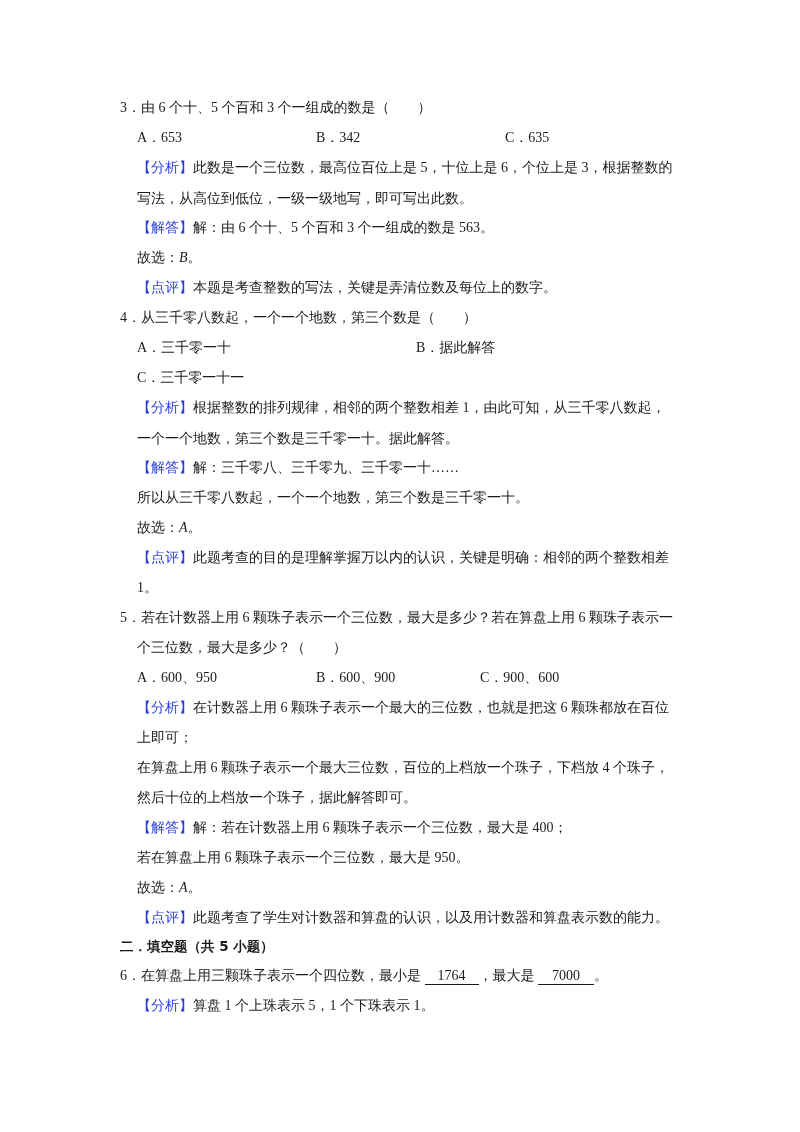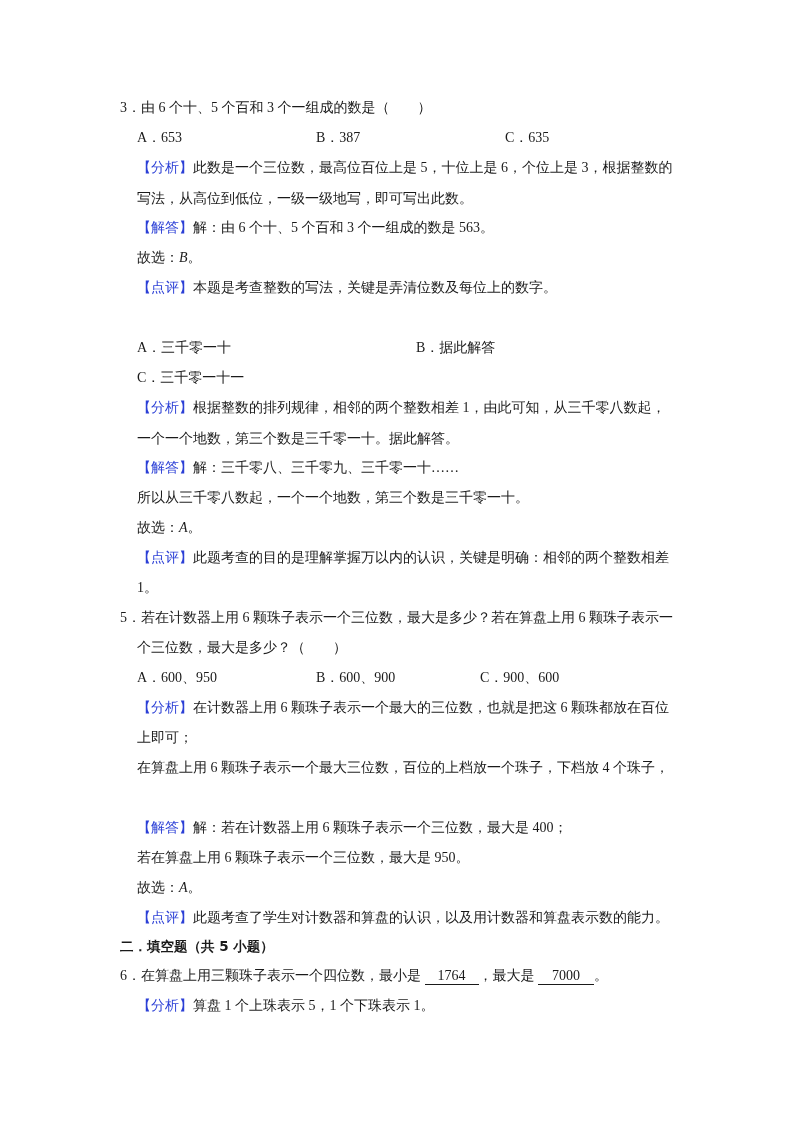--- a/index.html
+++ b/index.html
@@ -49,38 +49,41 @@
   </style>
 </head>
 <body>
 
 <div class="page">
 
   <div class="line q" style="top:99px;">
     <span>3．</span><span>由 6 个十、5 个百和 3 个一组成的数是（　　）</span>
   </div>
   <div class="opt" style="left:137px; top:129px;">A．653</div>
-  <div class="opt" style="left:316px; top:129px;">B．387</div>
+  <div class="opt" style="left:316px; top:129px;">B．342</div>
   <div class="opt" style="left:505px; top:129px;">C．635</div>
 
   <div class="line ind" style="top:159px;">
     <span class="tag">【分析】</span><span>此数是一个三位数，最高位百位上是 5，十位上是 6，个位上是 3，根据整数的</span>
   </div>
   <div class="line ind2" style="top:190px;">写法，从高位到低位，一级一级地写，即可写出此数。</div>
 
   <div class="line ind" style="top:219px;">
     <span class="tag">【解答】</span><span>解：由 6 个十、5 个百和 3 个一组成的数是 563。</span>
   </div>
   <div class="line ind2" style="top:249px;">
     <span>故选：</span><span class="italic">B</span><span>。</span>
   </div>
   <div class="line ind" style="top:279px;">
     <span class="tag">【点评】</span><span>本题是考查整数的写法，关键是弄清位数及每位上的数字。</span>
   </div>
 
+  <div class="line q" style="top:309px;">
+    <span>4．</span><span>从三千零八数起，一个一个地数，第三个数是（　　）</span>
+  </div>
   <div class="opt" style="left:137px; top:339px;">A．三千零一十</div>
   <div class="opt" style="left:416px; top:339px;">B．据此解答</div>
   <div class="opt" style="left:137px; top:369px;">C．三千零一十一</div>
 
   <div class="line ind" style="top:399px;">
     <span class="tag">【分析】</span><span>根据整数的排列规律，相邻的两个整数相差 1，由此可知，从三千零八数起，</span>
   </div>
   <div class="line ind2" style="top:430px;">一个一个地数，第三个数是三千零一十。据此解答。</div>
 
   <div class="line ind" style="top:459px;">
@@ -101,20 +104,21 @@
   <div class="line ind2" style="top:639px;">个三位数，最大是多少？（　　）</div>
   <div class="opt" style="left:137px; top:669px;">A．600、950</div>
   <div class="opt" style="left:316px; top:669px;">B．600、900</div>
   <div class="opt" style="left:480px; top:669px;">C．900、600</div>
 
   <div class="line ind" style="top:699px;">
     <span class="tag">【分析】</span><span>在计数器上用 6 颗珠子表示一个最大的三位数，也就是把这 6 颗珠都放在百位</span>
   </div>
   <div class="line ind2" style="top:729px;">上即可；</div>
   <div class="line ind2" style="top:759px;">在算盘上用 6 颗珠子表示一个最大三位数，百位的上档放一个珠子，下档放 4 个珠子，</div>
+  <div class="line ind2" style="top:789px;">然后十位的上档放一个珠子，据此解答即可。</div>
 
   <div class="line ind" style="top:819px;">
     <span class="tag">【解答】</span><span>解：若在计数器上用 6 颗珠子表示一个三位数，最大是 400；</span>
   </div>
   <div class="line ind2" style="top:849px;">若在算盘上用 6 颗珠子表示一个三位数，最大是 950。</div>
   <div class="line ind2" style="top:879px;">
     <span>故选：</span><span class="italic">A</span><span>。</span>
   </div>
   <div class="line ind" style="top:909px;">
     <span class="tag">【点评】</span><span>此题考查了学生对计数器和算盘的认识，以及用计数器和算盘表示数的能力。</span>

